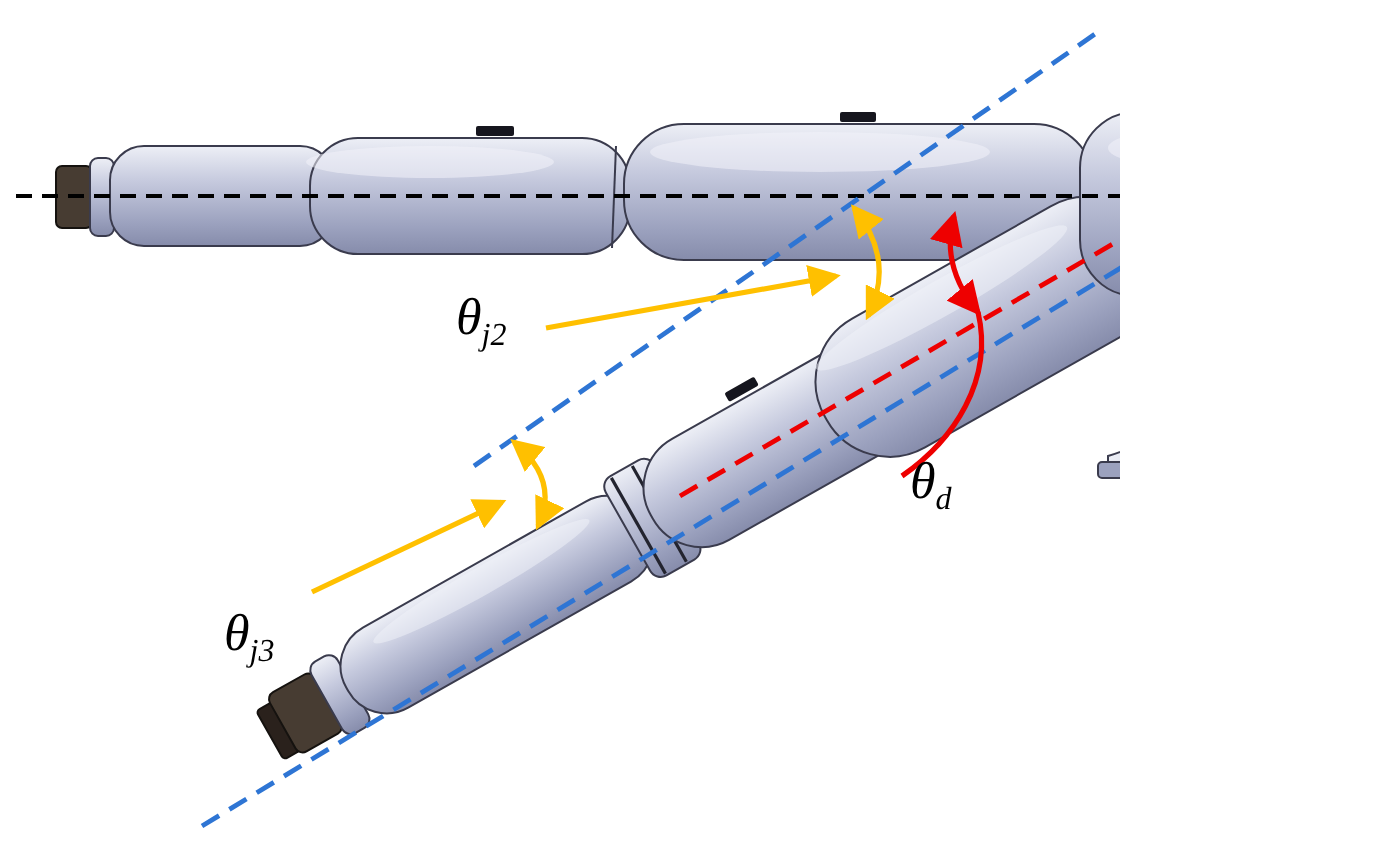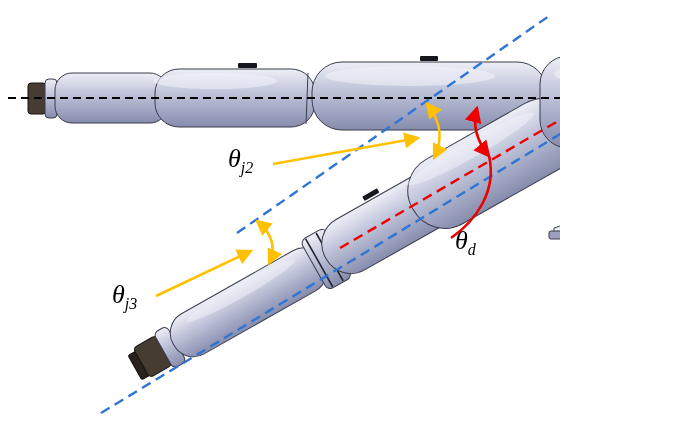--- a/index.html
+++ b/index.html
@@ -118,21 +118,21 @@
     <line x1="156" y1="296" x2="251" y2="251" style="stroke:var(--joint-angle-annotation,#FFC000);stroke-width:2.6" marker-end="url(#arrY)"></line>
 
     <path d="M 477,108 Q 470,133 489,156" style="fill:none;stroke:var(--desired-angle-annotation,#EE0000);stroke-width:2.6" marker-start="url(#arrR)" marker-end="url(#arrR)"></path>
     <path d="M 489,156 C 497,190 477,220 451,238" style="fill:none;stroke:var(--desired-angle-annotation,#EE0000);stroke-width:2.6"></path>
   </svg>
 
   <div class="lbl" style="left:228px;top:146px">
     <span>θ</span><sub>j2</sub>
   </div>
 
-  <div class="lbl" style="left:112px;top:282px">
+  <div class="lbl" style="left:112px;top:304px">
     <span>θ</span><sub>j3</sub>
   </div>
 
   <div class="lbl" style="left:455px;top:228px">
     <span>θ</span><sub>d</sub>
   </div>
 
 </div>
 
 </body></html>

